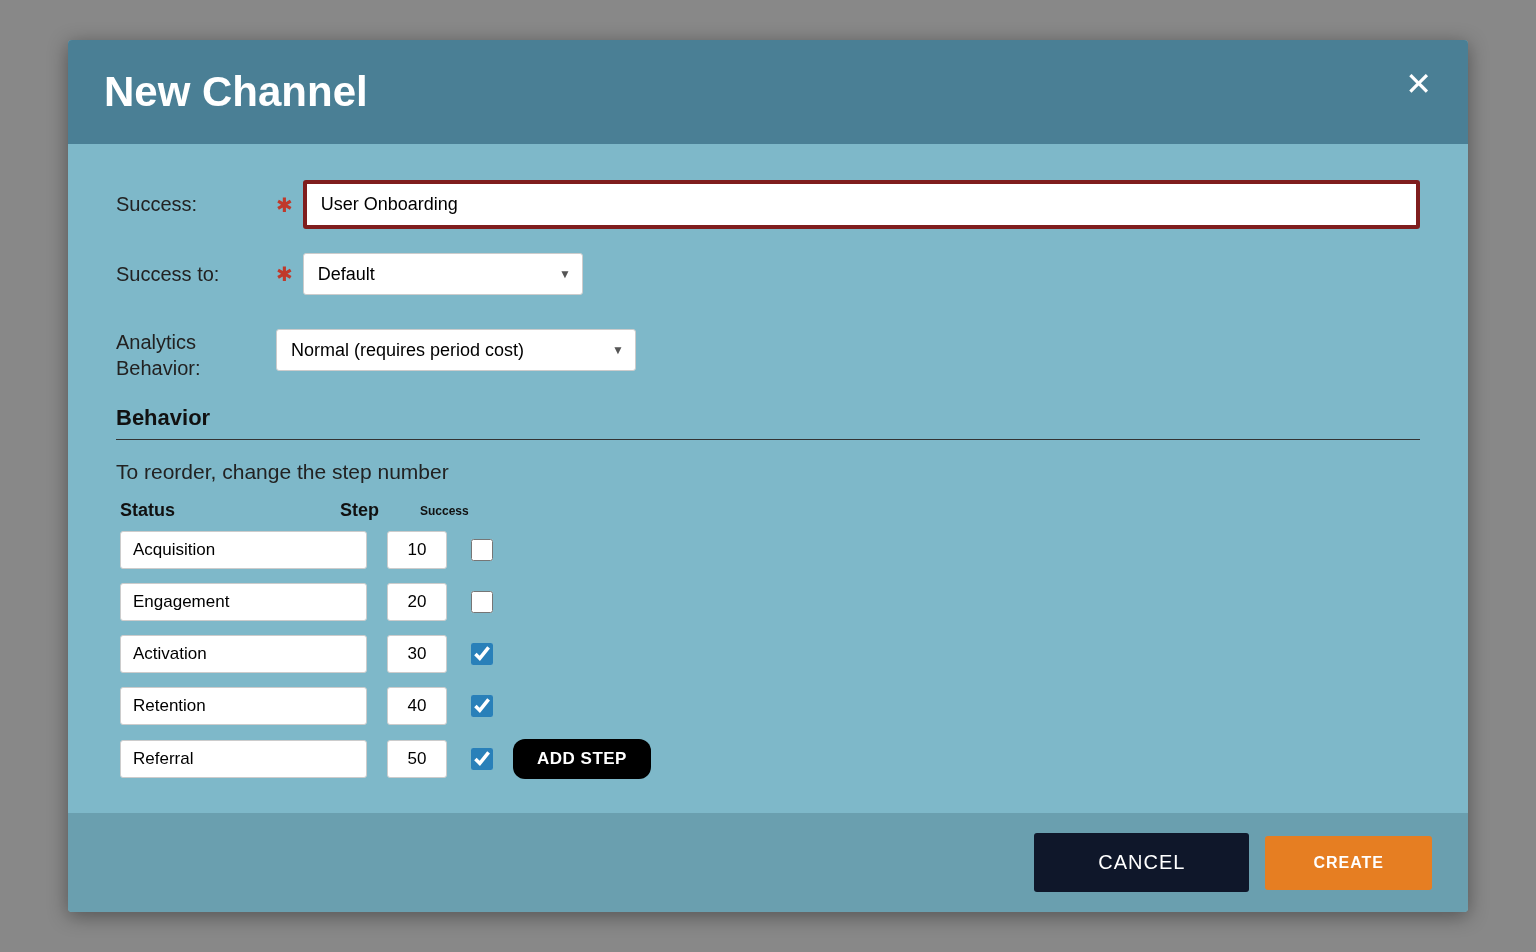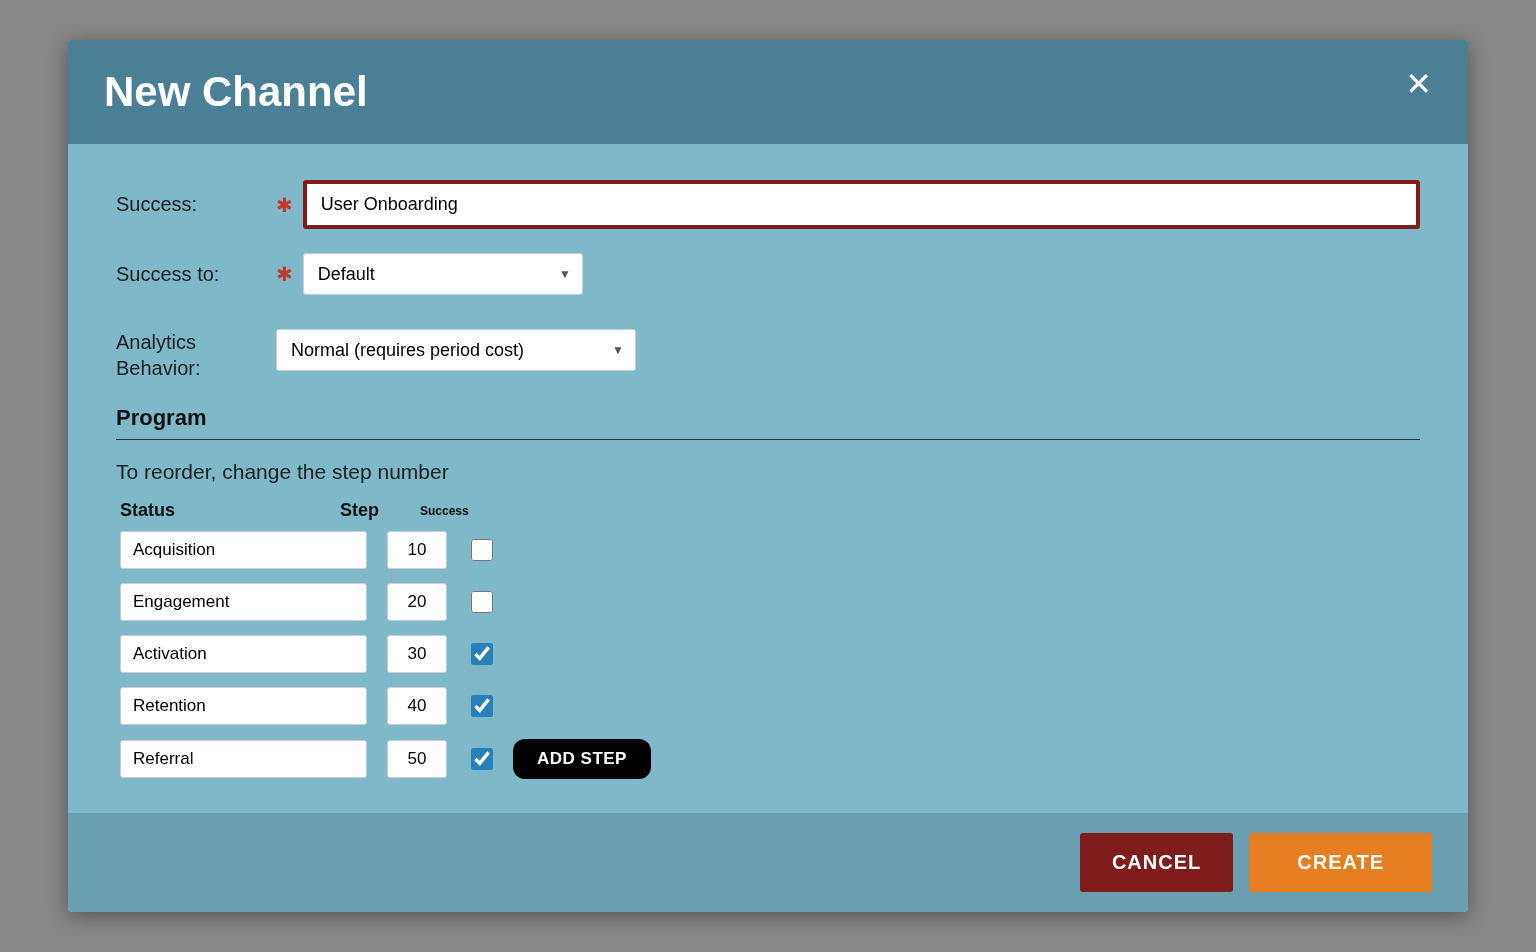--- a/index.html
+++ b/index.html
@@ -190,36 +190,36 @@
     }
     .modal-footer {
       background: #6a9faf;
       padding: 20px 36px;
       display: flex;
       align-items: center;
       justify-content: flex-end;
       gap: 16px;
     }
     .cancel-btn {
-      background: #7f1d1d;
-      color: #fff;
-      border: none;
-      padding: 18px 32px;
+      background: #0f172a;
+      color: #fff;
+      border: none;
+      padding: 18px 64px;
       font-size: 20px;
-      font-weight: bold;
+      font-weight: normal;
       border-radius: 3px;
       cursor: pointer;
       letter-spacing: 1px;
     }
     .create-btn {
       background: #e67e22;
       color: #fff;
       border: none;
       padding: 18px 48px;
-      font-size: 20px;
+      font-size: 16px;
       font-weight: bold;
       border-radius: 3px;
       cursor: pointer;
       letter-spacing: 1px;
     }
     .analytics-select-wrapper {
       position: relative;
       display: inline-block;
     }
     .analytics-select-wrapper::after {
@@ -270,21 +270,21 @@
       <span class="form-label analytics-label">Analytics<br>Behavior:</span>
       <div class="analytics-select-wrapper">
         <select class="form-select">
           <option>Normal (requires period cost)</option>
           <option>Other</option>
         </select>
       </div>
     </div>
 
     <div class="section-divider">
-      <div class="section-title">Program</div>
+      <div class="section-title">Behavior</div>
       <hr class="divider-line">
     </div>
 
     <div class="reorder-hint">To reorder, change the step number</div>
 
     <div class="table-header">
       <span class="col-status">Status</span>
       <span class="col-step">Step</span>
       <span class="col-success">Success</span>
     </div>

